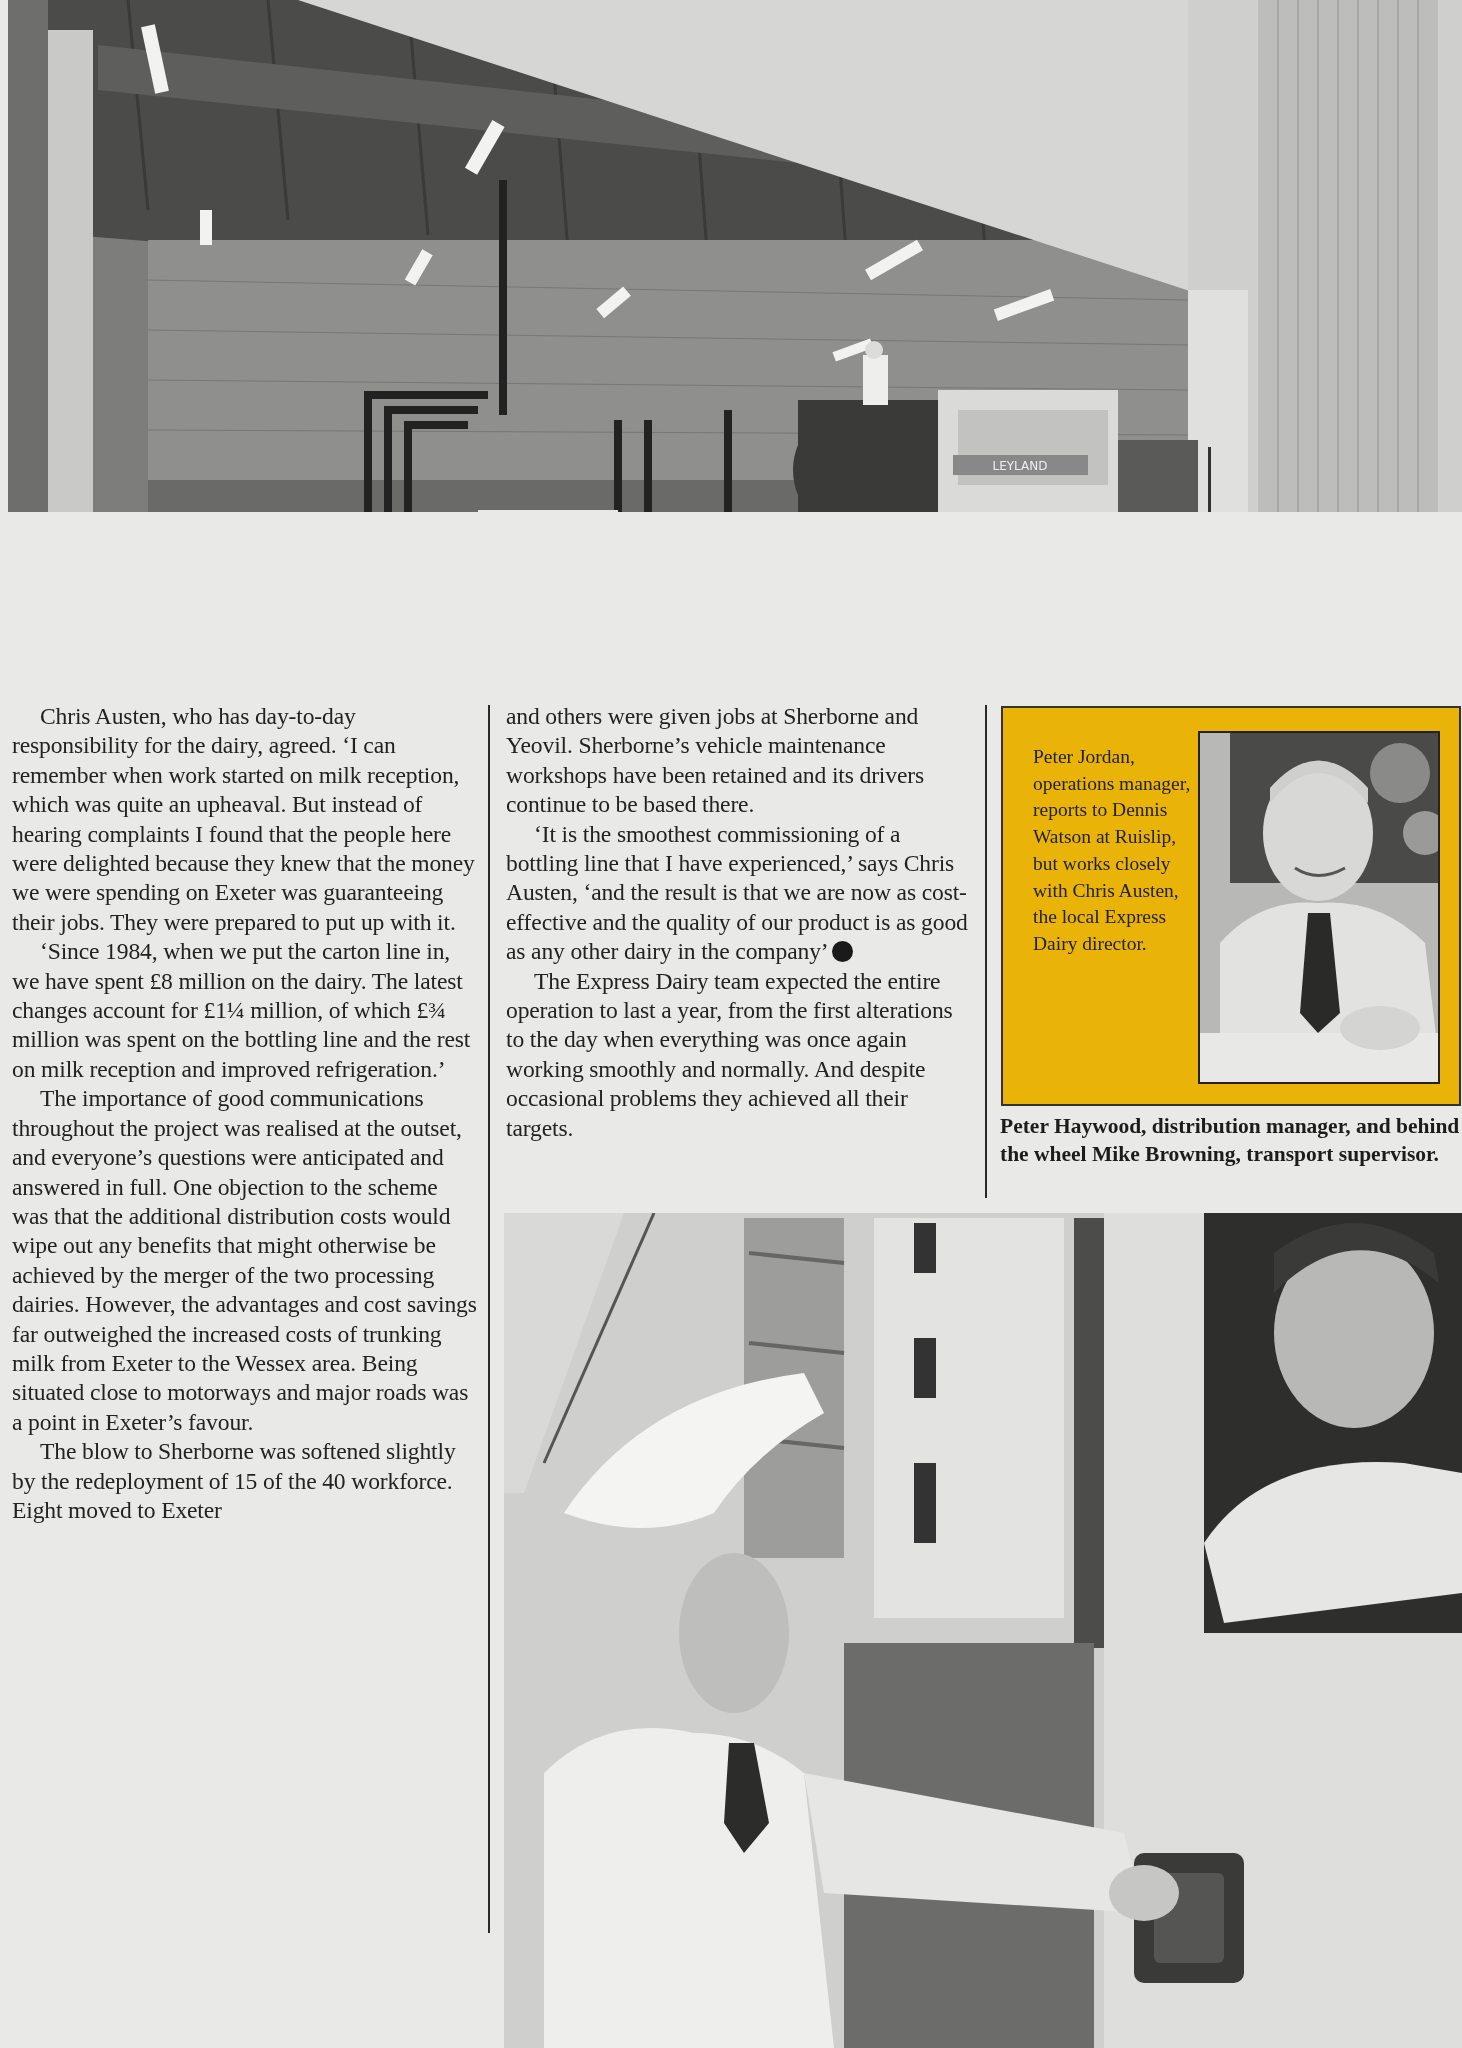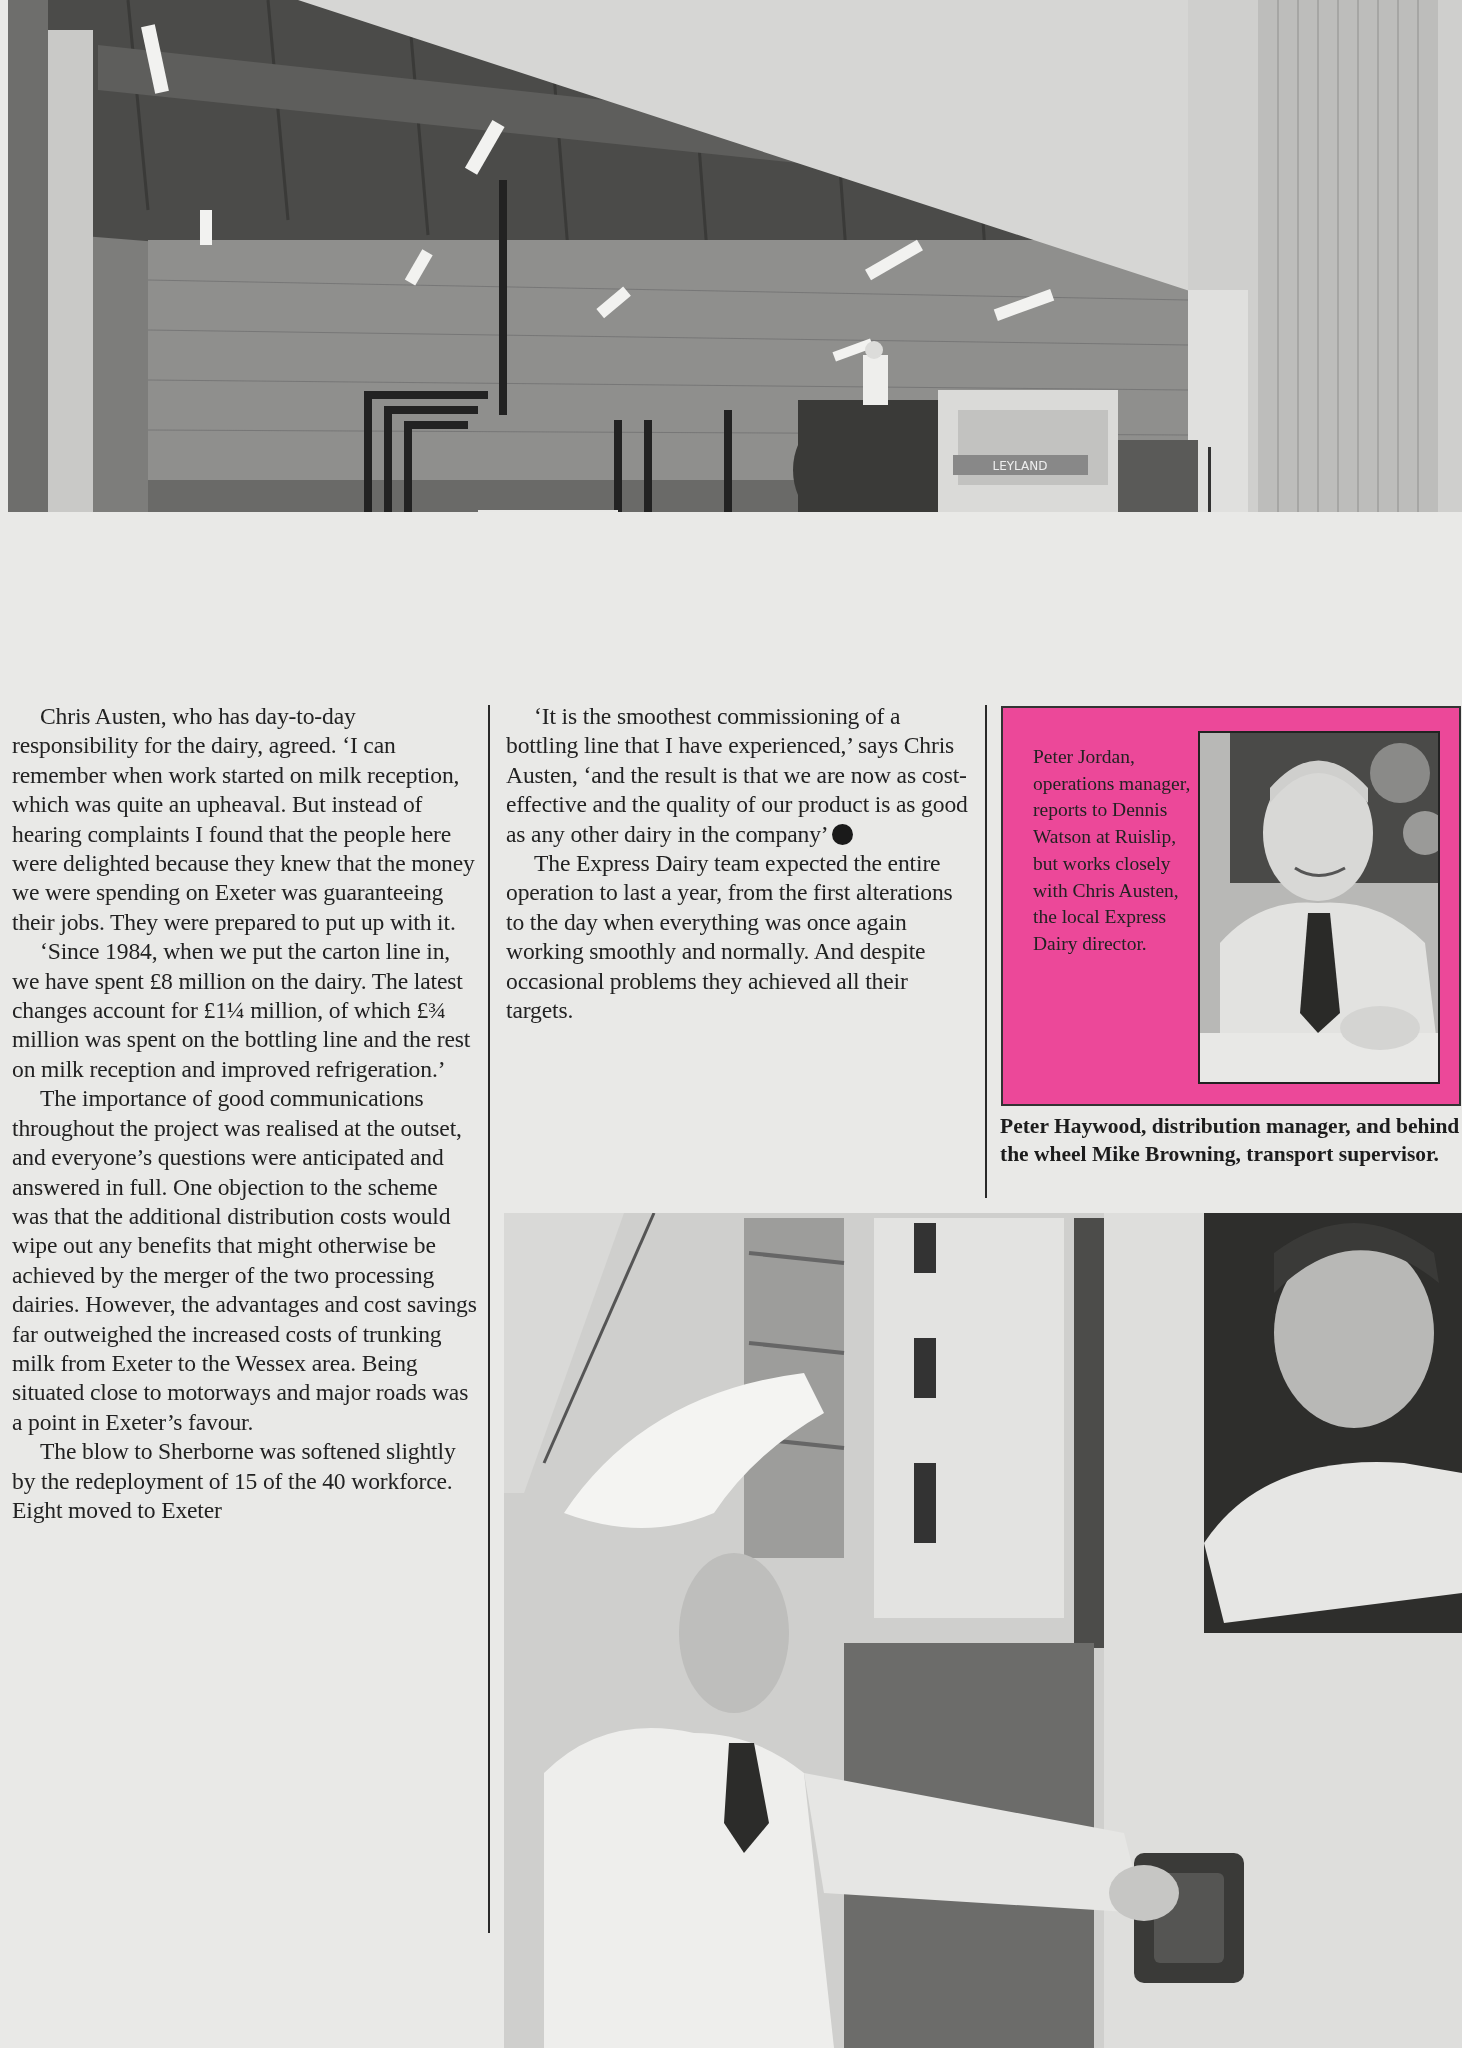--- a/index.html
+++ b/index.html
@@ -42,21 +42,21 @@
   }
   .rule {
     position: absolute; width: 2px; background: #2a2a2a;
   }
   .rule-1 { left: 488px; top: 705px; height: 1228px; }
   .rule-2 { left: 985px; top: 705px; height: 493px; }
 
   
   .inset-box {
     position: absolute; left: 1001px; top: 706px; width: 460px; height: 400px;
-    border: 2px solid #333; background: #ec4899;
+    border: 2px solid #333; background: #eab308;
   }
   .inset-text {
     position: absolute; left: 30px; top: 36px; width: 160px;
     font-family: "Liberation Serif", "DejaVu Serif", serif;
     font-size: 19.5px; line-height: 26.7px; color: #222;
   }
   .inset-photo {
     position: absolute; left: 195px; top: 23px; width: 242px; height: 353px;
     border: 2px solid #222; background: #a9a9a7; overflow: hidden;
   }
@@ -174,20 +174,21 @@
 
   <div class="col col-1">
     <p class="indent">Chris Austen, who has day-to-day responsibility for the dairy, agreed. ‘I can remember when work started on milk reception, which was quite an upheaval. But instead of hearing complaints I found that the people here were delighted because they knew that the money we were spending on Exeter was guaranteeing their jobs. They were prepared to put up with it.</p>
     <p class="indent">‘Since 1984, when we put the carton line in, we have spent £8 million on the dairy. The latest changes account for £1¼ million, of which £¾ million was spent on the bottling line and the rest on milk reception and improved refrigeration.’</p>
     <p class="indent">The importance of good communications throughout the project was realised at the outset, and everyone’s questions were anticipated and answered in full. One objection to the scheme was that the additional distribution costs would wipe out any benefits that might otherwise be achieved by the merger of the two processing dairies. However, the advantages and cost savings far outweighed the increased costs of trunking milk from Exeter to the Wessex area. Being situated close to motorways and major roads was a point in Exeter’s favour.</p>
     <p class="indent">The blow to Sherborne was softened slightly by the redeployment of 15 of the 40 workforce. Eight moved to Exeter</p>
   </div>
   <div class="rule rule-1"></div>
 
   <div class="col col-2">
+    <p>and others were given jobs at Sherborne and Yeovil. Sherborne’s vehicle maintenance workshops have been retained and its drivers continue to be based there.</p>
     <p class="indent"><span>‘It is the smoothest commissioning of a bottling line that I have experienced,’ says Chris Austen, ‘and the result is that we are now as cost-effective and the quality of our product is as good as any other dairy in the company’</span><span class="end-dot"></span></p>
     <p class="indent">The Express Dairy team expected the entire operation to last a year, from the first alterations to the day when everything was once again working smoothly and normally. And despite occasional problems they achieved all their targets.</p>
   </div>
   <div class="rule rule-2"></div>
 
   <div class="inset-box">
     <div class="inset-text">Peter Jordan, operations manager, reports to Dennis Watson at Ruislip, but works closely with Chris Austen, the local Express Dairy director.</div>
     <div class="inset-photo">
       <svg width="242" height="353" viewBox="0 0 242 353">
         <rect width="242" height="353" fill="#b8b8b6"></rect>

